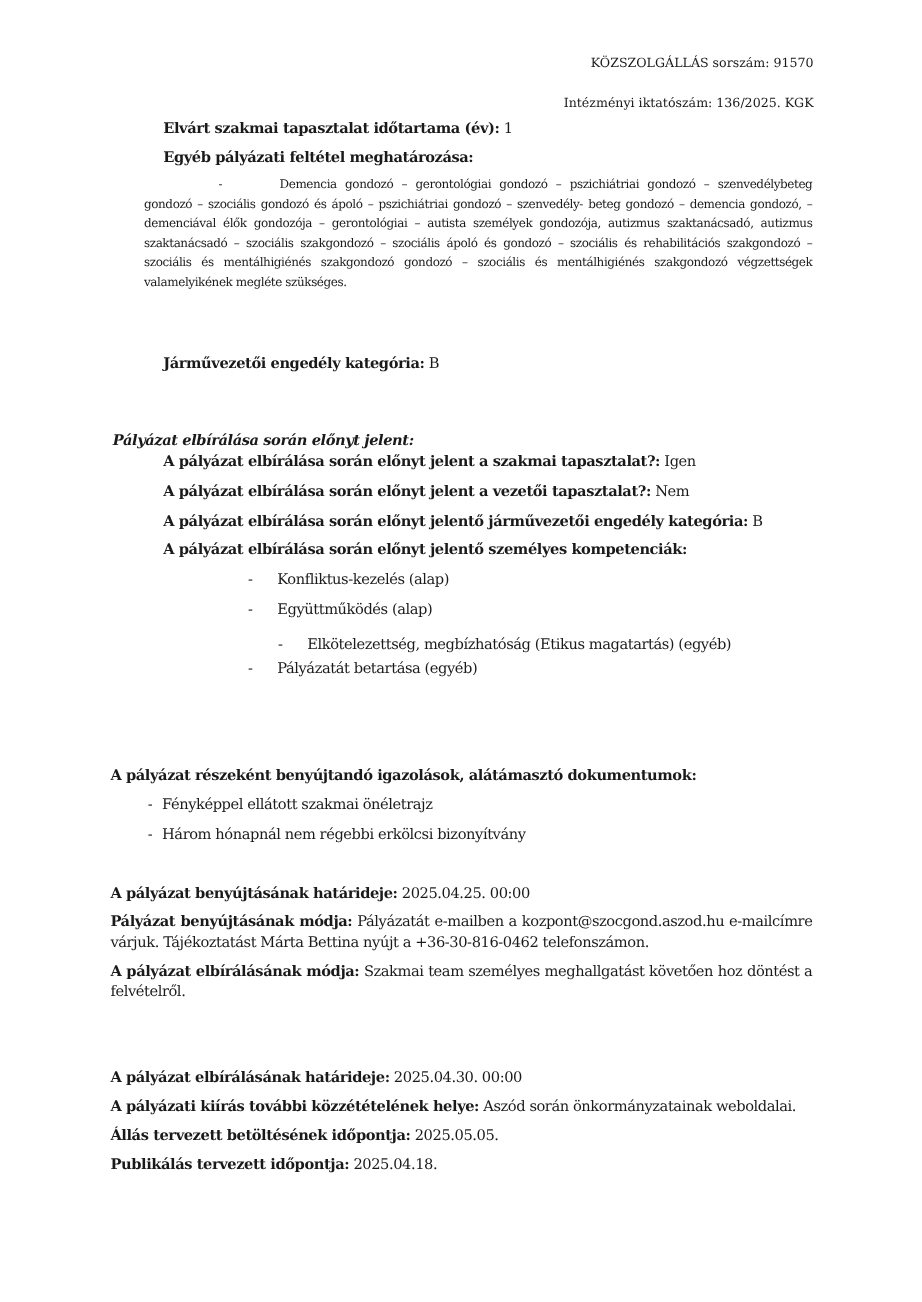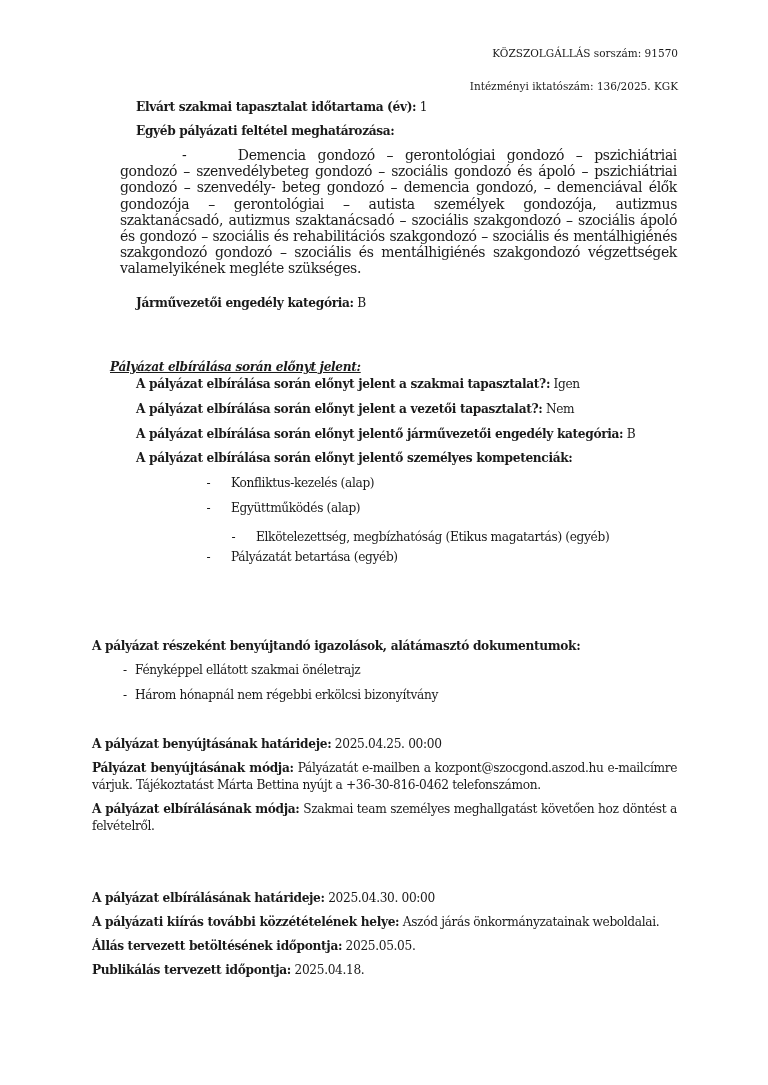--- a/index.html
+++ b/index.html
@@ -8,21 +8,21 @@
     font-family: "DejaVu Serif", "Liberation Serif", serif;
     color: #1a1a1a;
   }
   .abs { position: absolute; white-space: nowrap; }
   .hdr { font-size: 10.5px; right: 90px; }
   .t { font-size: 12.2px; letter-spacing: -0.35px; text-align: center; }
   .b { font-weight: bold; }
   .bi { font-weight: bold; font-style: italic; }
   .just {
     position: absolute; left: 136px; width: 540px;
-    font-size: 14px; line-height: 16.2px; text-align: justify;
+    font-size: 10px; line-height: 16.2px; text-align: justify;
     letter-spacing: -0.35px; white-space: normal;
   }
   .par {
     position: absolute; left: 92px; width: 585px;
     font-size: 12.2px; line-height: 17px; text-align: justify;
     letter-spacing: -0.35px; white-space: normal;
   }
   .dash { display: inline-block; width: 45px; }
   .dash2 { display: inline-block; width: 20px; }
 </style>
@@ -43,21 +43,21 @@
   <span style="display:inline-block; width:64px; text-indent:62px;">-</span>
   <span style="display:inline-block; width:42px;"></span><span>Demencia</span>
   <span>gondozó – gerontológiai gondozó – pszichiátriai gondozó – szenvedélybeteg gondozó – szociális gondozó és ápoló – pszichiátriai gondozó – szenvedély- beteg gondozó – demencia gondozó, – demenciával élők gondozója – gerontológiai – autista személyek gondozója, autizmus szaktanácsadó, autizmus szaktanácsadó – szociális szakgondozó – szociális ápoló és gondozó – szociális és rehabilitációs szakgondozó – szociális és mentálhigiénés szakgondozó gondozó – szociális és mentálhigiénés szakgondozó    végzettségek valamelyikének megléte szükséges.</span>
 </div>
 
 <div class="abs t" style="left:136px; top:296px;">
   <span class="b">Járművezetői engedély kategória:</span>
   <span>B</span>
 </div>
 
-<div class="abs t bi" style="left:110px; top:360px;text-decoration:underline;">Pályázat elbírálása során előnyt jelent:</div>
+<div class="abs t bi" style="left:94px; top:360px;">Pályázat elbírálása során előnyt jelent:</div>
 
 <div class="abs t" style="left:136px; top:377px;">
   <span class="b">A pályázat elbírálása során előnyt jelent a szakmai tapasztalat?:</span>
   <span>Igen</span>
 </div>
 <div class="abs t" style="left:136px; top:402px;">
   <span class="b">A pályázat elbírálása során előnyt jelent a vezetői tapasztalat?:</span>
   <span>Nem</span>
 </div>
 <div class="abs t" style="left:136px; top:427px;">
@@ -103,21 +103,21 @@
   <span class="b">A pályázat elbírálásának módja:</span>
   <span>Szakmai team személyes meghallgatást követően hoz döntést a felvételről.</span>
 </div>
 
 <div class="abs t" style="left:92px; top:891px;">
   <span class="b">A pályázat elbírálásának határideje:</span>
   <span>2025.04.30. 00:00</span>
 </div>
 <div class="abs t" style="left:92px; top:915px;">
   <span class="b">A pályázati kiírás további közzétételének helye:</span>
-  <span>Aszód járás önkormányzatainak weboldalai.</span>
+  <span>Aszód során önkormányzatainak weboldalai.</span>
 </div>
 <div class="abs t" style="left:92px; top:939px;">
   <span class="b">Állás tervezett betöltésének időpontja:</span>
   <span>2025.05.05.</span>
 </div>
 <div class="abs t" style="left:92px; top:963px;">
   <span class="b">Publikálás tervezett időpontja:</span>
   <span>2025.04.18.</span>
 </div>
 

